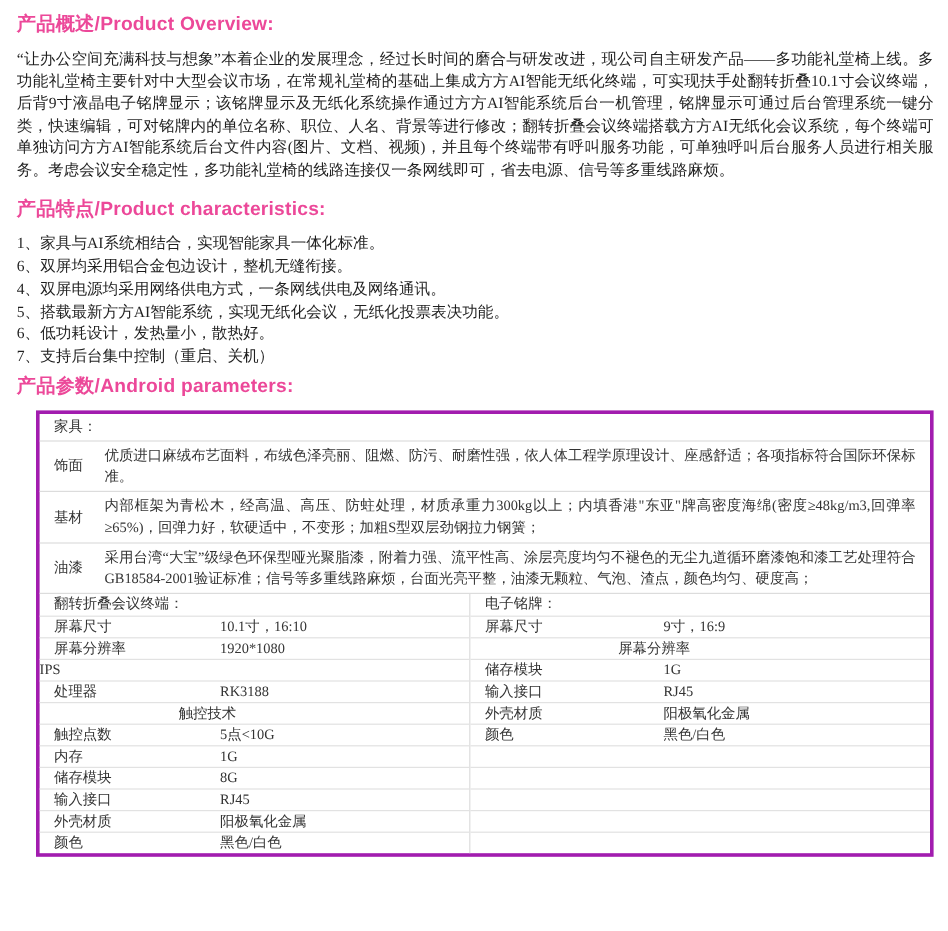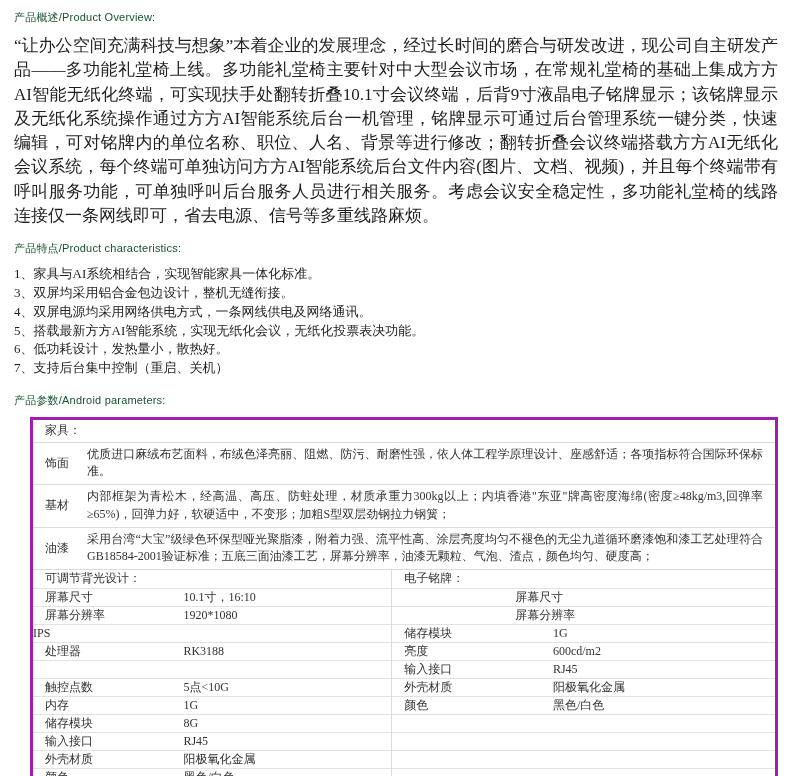--- a/index.html
+++ b/index.html
@@ -5,34 +5,34 @@
   * { margin: 0; padding: 0; box-sizing: border-box; }
   html, body { background: #ffffff; }
   body {
     width: 790px;
     font-family: "Liberation Serif", "DejaVu Serif", serif;
     color: #222222;
   }
   .page { padding: 8px 12px 12px 14px; }
   .sec-title {
     font-family: "Liberation Sans", "DejaVu Sans", sans-serif;
-    font-size: 11px;
-    font-weight: normal;
-    color: #14532d;
+    font-size: 16px;
+    font-weight: bold;
+    color: #ec4899;
     margin: 2px 0 9px 0;
     letter-spacing: 0.2px;
   }
   .body-text {
-    font-size: 17px;
+    font-size: 13px;
     line-height: 1.43;
     text-align: justify;
     color: #1f1f1f;
     margin-bottom: 13px;
   }
-  .feat-list { margin-bottom: 15px; }
+  .feat-list { margin-bottom: 5px; }
   .feat-item {
     font-size: 13px;
     line-height: 1.44;
     color: #1f1f1f;
   }
   .param-table {
     margin-left: 16px;
     border: 3px solid #a21caf;
     font-size: 12px;
     color: #333333;
@@ -70,21 +70,21 @@
 <body>
 
 <div class="page">
 
   <h2 class="sec-title">产品概述/Product Overview:</h2>
   <p class="body-text">“让办公空间充满科技与想象”本着企业的发展理念，经过长时间的磨合与研发改进，现公司自主研发产品——多功能礼堂椅上线。多功能礼堂椅主要针对中大型会议市场，在常规礼堂椅的基础上集成方方AI智能无纸化终端，可实现扶手处翻转折叠10.1寸会议终端，后背9寸液晶电子铭牌显示；该铭牌显示及无纸化系统操作通过方方AI智能系统后台一机管理，铭牌显示可通过后台管理系统一键分类，快速编辑，可对铭牌内的单位名称、职位、人名、背景等进行修改；翻转折叠会议终端搭载方方AI无纸化会议系统，每个终端可单独访问方方AI智能系统后台文件内容(图片、文档、视频)，并且每个终端带有呼叫服务功能，可单独呼叫后台服务人员进行相关服务。考虑会议安全稳定性，多功能礼堂椅的线路连接仅一条网线即可，省去电源、信号等多重线路麻烦。</p>
 
   <h2 class="sec-title">产品特点/Product characteristics:</h2>
   <div class="feat-list">
       <div class="feat-item">1、家具与AI系统相结合，实现智能家具一体化标准。</div>
-      <div class="feat-item">3、双屏均采用铝合金包边设计，整机无缝衔接。</div>
+      <div class="feat-item">6、双屏均采用铝合金包边设计，整机无缝衔接。</div>
       <div class="feat-item">4、双屏电源均采用网络供电方式，一条网线供电及网络通讯。</div>
       <div class="feat-item">5、搭载最新方方AI智能系统，实现无纸化会议，无纸化投票表决功能。</div>
       <div class="feat-item">6、低功耗设计，发热量小，散热好。</div>
       <div class="feat-item">7、支持后台集中控制（重启、关机）</div>
     </div>
 
   <h2 class="sec-title">产品参数/Android parameters:</h2>
 
   <div class="param-table">
     <div class="furn-header">家具：</div>
@@ -92,46 +92,47 @@
         <div class="furn-row">
           <div class="furn-label">饰面</div>
           <div class="furn-value">优质进口麻绒布艺面料，布绒色泽亮丽、阻燃、防污、耐磨性强，依人体工程学原理设计、座感舒适；各项指标符合国际环保标准。</div>
         </div>
         <div class="furn-row">
           <div class="furn-label">基材</div>
           <div class="furn-value">内部框架为青松木，经高温、高压、防蛀处理，材质承重力300kg以上；内填香港"东亚"牌高密度海绵(密度≥48kg/m3,回弹率≥65%)，回弹力好，软硬适中，不变形；加粗S型双层劲钢拉力钢簧；</div>
         </div>
         <div class="furn-row">
           <div class="furn-label">油漆</div>
-          <div class="furn-value">采用台湾“大宝”级绿色环保型哑光聚脂漆，附着力强、流平性高、涂层亮度均匀不褪色的无尘九道循环磨漆饱和漆工艺处理符合GB18584-2001验证标准；五底三面油漆工艺，屏幕分辨率，油漆无颗粒、气泡、渣点，颜色均匀、硬度高；</div>
+          <div class="furn-value">采用台湾“大宝”级绿色环保型哑光聚脂漆，附着力强、流平性高、涂层亮度均匀不褪色的无尘九道循环磨漆饱和漆工艺处理符合GB18584-2001验证标准；信号等多重线路麻烦，台面光亮平整，油漆无颗粒、气泡、渣点，颜色均匀、硬度高；</div>
         </div>
       </div>
 
     <div class="spec-wrap">
       <div class="spec-table left">
         <div class="spec-row">
-          <div class="spec-label full">可调节背光设计：</div>
+          <div class="spec-label full">翻转折叠会议终端：</div>
         </div>
         <div class="spec-rows">
             <div class="spec-row">
               <div class="spec-label">屏幕尺寸</div>
               <div class="spec-value">10.1寸，16:10</div>
             </div>
             <div class="spec-row">
               <div class="spec-label">屏幕分辨率</div>
               <div class="spec-value">1920*1080</div>
             </div>
             <div class="spec-row">
               <div class="spec-value">IPS</div>
             </div>
             <div class="spec-row">
               <div class="spec-label">处理器</div>
               <div class="spec-value">RK3188</div>
             </div>
             <div class="spec-row">
+              <div class="spec-label">触控技术</div>
             </div>
             <div class="spec-row">
               <div class="spec-label">触控点数</div>
               <div class="spec-value">5点&lt;10G</div>
             </div>
             <div class="spec-row">
               <div class="spec-label">内存</div>
               <div class="spec-value">1G</div>
             </div>
             <div class="spec-row">
@@ -152,31 +153,28 @@
             </div>
           </div>
       </div>
       <div class="spec-table right">
         <div class="spec-row">
           <div class="spec-label full">电子铭牌：</div>
         </div>
         <div class="spec-rows">
             <div class="spec-row">
               <div class="spec-label">屏幕尺寸</div>
+              <div class="spec-value">9寸，16:9</div>
             </div>
             <div class="spec-row">
               <div class="spec-label">屏幕分辨率</div>
             </div>
             <div class="spec-row">
               <div class="spec-label">储存模块</div>
               <div class="spec-value">1G</div>
-            </div>
-            <div class="spec-row">
-              <div class="spec-label">亮度</div>
-              <div class="spec-value">600cd/m2</div>
             </div>
             <div class="spec-row">
               <div class="spec-label">输入接口</div>
               <div class="spec-value">RJ45</div>
             </div>
             <div class="spec-row">
               <div class="spec-label">外壳材质</div>
               <div class="spec-value">阳极氧化金属</div>
             </div>
             <div class="spec-row">

